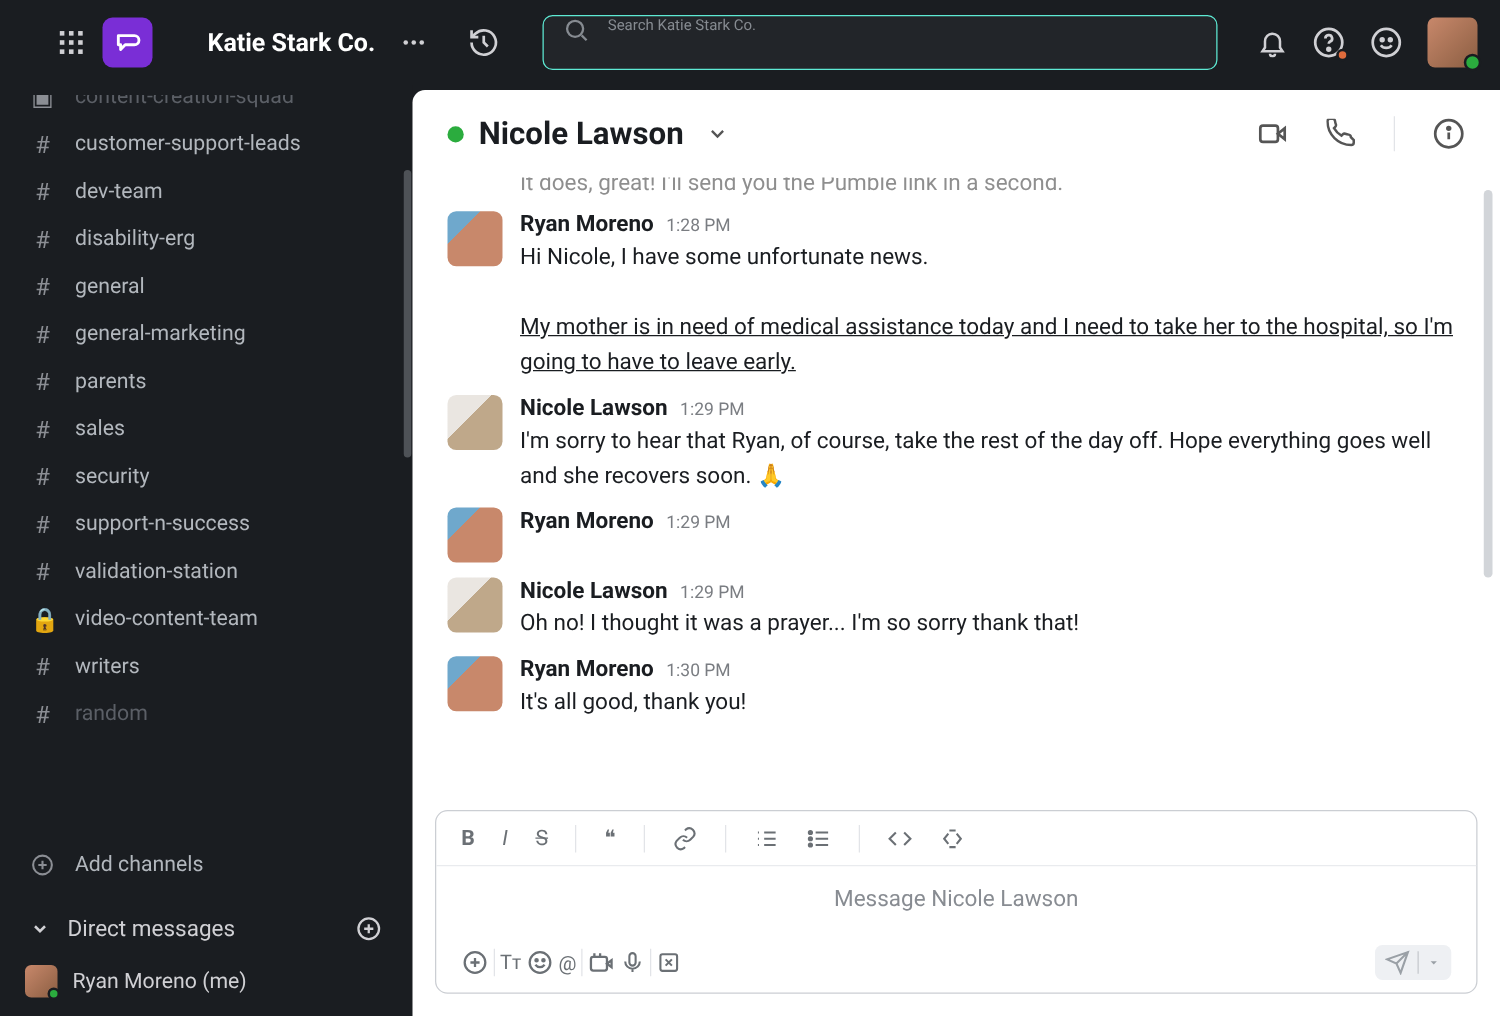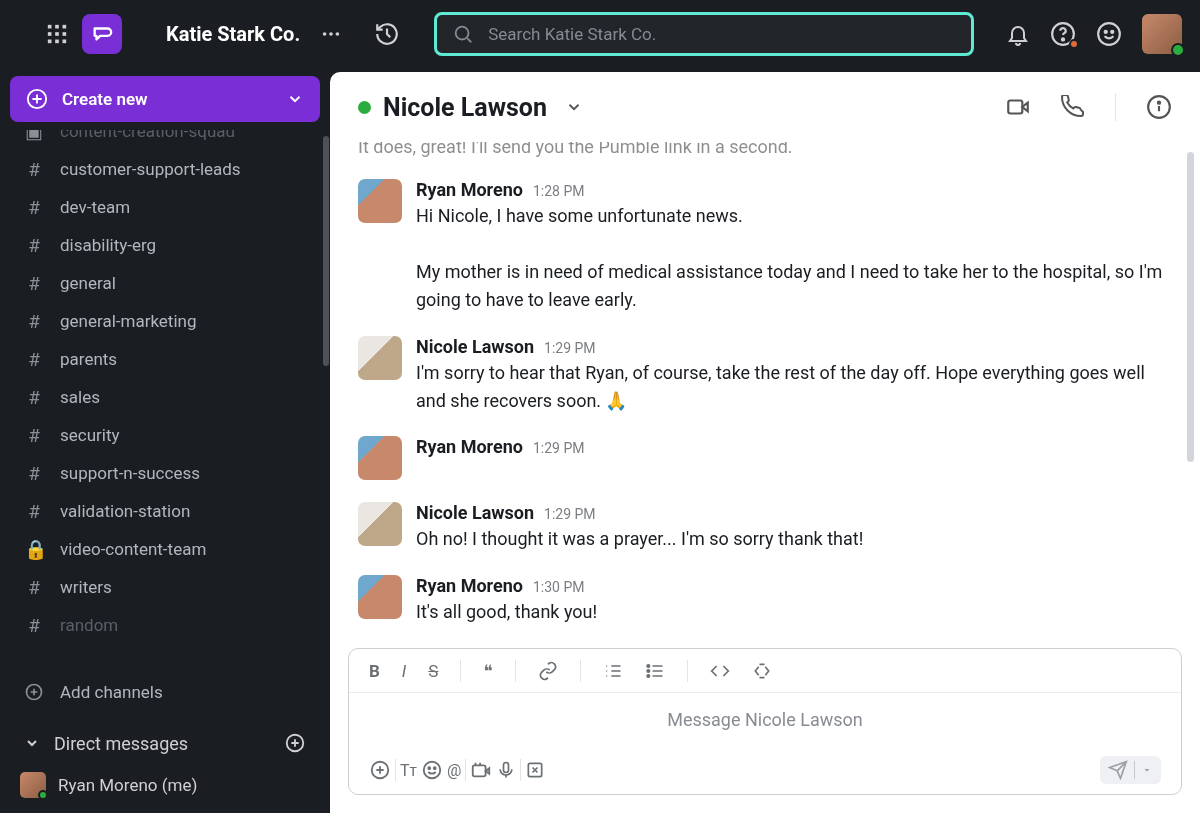--- a/index.html
+++ b/index.html
@@ -4,21 +4,21 @@
 <style>
 * { margin:0; padding:0; box-sizing:border-box; font-family:-apple-system,BlinkMacSystemFont,"Segoe UI",Roboto,Helvetica,Arial,sans-serif; }
 body { width:1200px; height:813px; background:#1a1d21; overflow:hidden; }
 .topbar { height:68px; display:flex; align-items:center; padding:0 18px; gap:14px;margin-left:28px; }
 .apps-icon { width:22px; height:22px; color:#d0d0d4; cursor:pointer; }
 .app-logo { width:40px; height:40px; background:#7a2ed6; border-radius:8px; display:flex; align-items:center; justify-content:center; color:#fff; }
 .workspace-name { color:#fff; font-size:20px; font-weight:700; margin-left:30px; }
 .more-icon { color:#d0d0d4; cursor:pointer; margin-left:6px; }
 .history-icon { color:#d0d0d4; cursor:pointer; margin-left:18px; }
 .search-wrap { flex:1; margin-left:20px; }
-.search { height:44px; background:#222529; border:3px solid #5eead4; border-radius:8px; display:flex; align-items:center; padding:0 15px; gap:14px; color:#868b91; font-size:17px; }
+.search { height:44px; background:#222529; border:1px solid #5eead4; border-radius:8px; display:flex; padding:0 15px; gap:14px; color:#868b91; font-size:12px; }
 .tb-right { display:flex; align-items:center; gap:20px; margin-left:18px; }
 .tb-ico { color:#d0d0d4; cursor:pointer; position:relative; }
 .help-badge { position:absolute; bottom:-2px; right:-3px; width:10px; height:10px; background:#e06c3c; border-radius:50%; border:2px solid #1a1d21; }
 .avatar-sm { width:40px; height:40px; border-radius:6px; background:linear-gradient(135deg,#c8886b,#8b5e42); position:relative; }
 .presence { position:absolute; bottom:-3px; right:-3px; width:14px; height:14px; background:#2bac3e; border-radius:50%; border:2px solid #1a1d21; }
 .layout { display:flex; height:745px; }
 .sidebar { width:330px; background:#1a1d21; display:flex; flex-direction:column; padding:8px 10px; position:relative; }
 .create-btn { height:46px; background:#7a2ed6; border-radius:8px; display:flex; align-items:center; padding:0 16px; color:#fff; font-size:17px; font-weight:600; gap:14px; cursor:pointer; margin-bottom:8px; }
 .create-btn .chev { margin-left:auto; }
 .channels { overflow:hidden; flex:1; }
@@ -33,22 +33,22 @@
 .scroll-thumb { position:absolute; top:68px; right:1px; width:6px; height:230px; background:#4e5257; border-radius:3px; }
 .main { flex:1; background:#fff; border-radius:10px 0 0 0; display:flex; flex-direction:column; margin-top:4px; overflow:hidden; position:relative; }
 .chat-header { height:70px; display:flex; align-items:center; padding:0 28px; gap:12px; }
 .status-dot { width:13px; height:13px; background:#2bac3e; border-radius:50%; }
 .chat-name { font-size:25px; font-weight:700; color:#1a1d21; }
 .chat-chev { color:#555; margin-left:6px; }
 .chat-actions { margin-left:auto; display:flex; align-items:center; gap:30px; color:#555; }
 .chat-actions .sep { width:1px; height:28px; background:#e2e4e8; }
 .messages { flex:1; overflow:hidden; padding:0 28px; position:relative; }
 .msg-scroll-thumb { position:absolute; top:10px; right:6px; width:7px; height:310px; background:#d2d5d9; border-radius:4px; }
-.cutoff { color:#444; font-size:18px; margin-top:-6px; opacity:.6; }
-.msg { display:flex; gap:14px; margin-top:22px; }
+.cutoff { color:#444; font-size:18px; margin-left:58px; margin-top:-6px; opacity:.6; }
+.msg { display:flex; gap:14px; margin-top:12px; }
 .msg-avatar { width:44px; height:44px; border-radius:7px; flex-shrink:0; }
 .av-ryan { background:linear-gradient(135deg,#6fa8cc 30%,#c8886b 30%); }
 .av-nicole { background:linear-gradient(135deg,#eae6e1 40%,#bfa88a 40%); }
 .msg-body { flex:1; }
 .msg-head { display:flex; align-items:baseline; gap:10px; }
 .msg-author { font-size:18px; font-weight:700; color:#1a1d21; }
 .msg-time { font-size:14px; color:#7a7d82; }
 .msg-text { font-size:18px; color:#1a1d21; line-height:1.55; margin-top:2px; }
 .composer { margin:14px 18px 18px; border:1px solid #cbced3; border-radius:10px; }
 .toolbar { height:44px; display:flex; align-items:center; padding:0 20px; gap:22px; color:#6b7075; border-bottom:1px solid #e9ebee; font-size:17px; }
@@ -133,30 +133,20 @@
     </div>
     <div class="avatar-sm">
         <div class="presence"></div>
       </div>
   </div>
 </div>
 
 <div class="layout">
 
   <div class="sidebar">
-    <div class="create-btn">
-      <svg width="22" height="22" viewBox="0 0 24 24" fill="none" stroke="currentColor" stroke-width="2">
-          <circle cx="12" cy="12" r="10"></circle>
-          <path d="M12 7v10M7 12h10"></path>
-        </svg>
-      <span>Create new</span>
-      <svg class="chev" width="18" height="18" viewBox="0 0 24 24" fill="none" stroke="currentColor" stroke-width="2.5">
-          <path d="M6 9l6 6 6-6"></path>
-        </svg>
-    </div>
     <div class="channels" id="channels">
         <div class="ch-row faded" style="margin-top: -18px;">
           <span class="ch-prefix">▣</span>
           <span>content-creation-squad</span>
         </div>
         <div class="ch-row">
           <span class="ch-prefix">#</span>
           <span>customer-support-leads</span>
         </div>
         <div class="ch-row">
@@ -274,21 +264,21 @@
           <div class="msg">
             <div class="msg-avatar av-ryan"></div>
             <div class="msg-body">
               <div class="msg-head">
                 <span class="msg-author">Ryan Moreno</span>
                 <span class="msg-time">1:28 PM</span>
               </div>
               <div class="msg-text">Hi Nicole, I have some unfortunate news.</div>
             </div>
           </div>
-          <div class="msg-text" style="margin-left: 58px; margin-top: 28px;">My mother is in need of medical assistance today and I need to take her to the hospital, so I'm going to have to leave early.</div>
+          <div class="msg-text" style="margin-left: 58px; margin-top: 28px; text-decoration: underline;">My mother is in need of medical assistance today and I need to take her to the hospital, so I'm going to have to leave early.</div>
           <div class="msg">
             <div class="msg-avatar av-nicole"></div>
             <div class="msg-body">
               <div class="msg-head">
                 <span class="msg-author">Nicole Lawson</span>
                 <span class="msg-time">1:29 PM</span>
               </div>
               <div class="msg-text">I'm sorry to hear that Ryan, of course, take the rest of the day off. Hope everything goes well and she recovers soon. 🙏</div>
             </div>
           </div>

